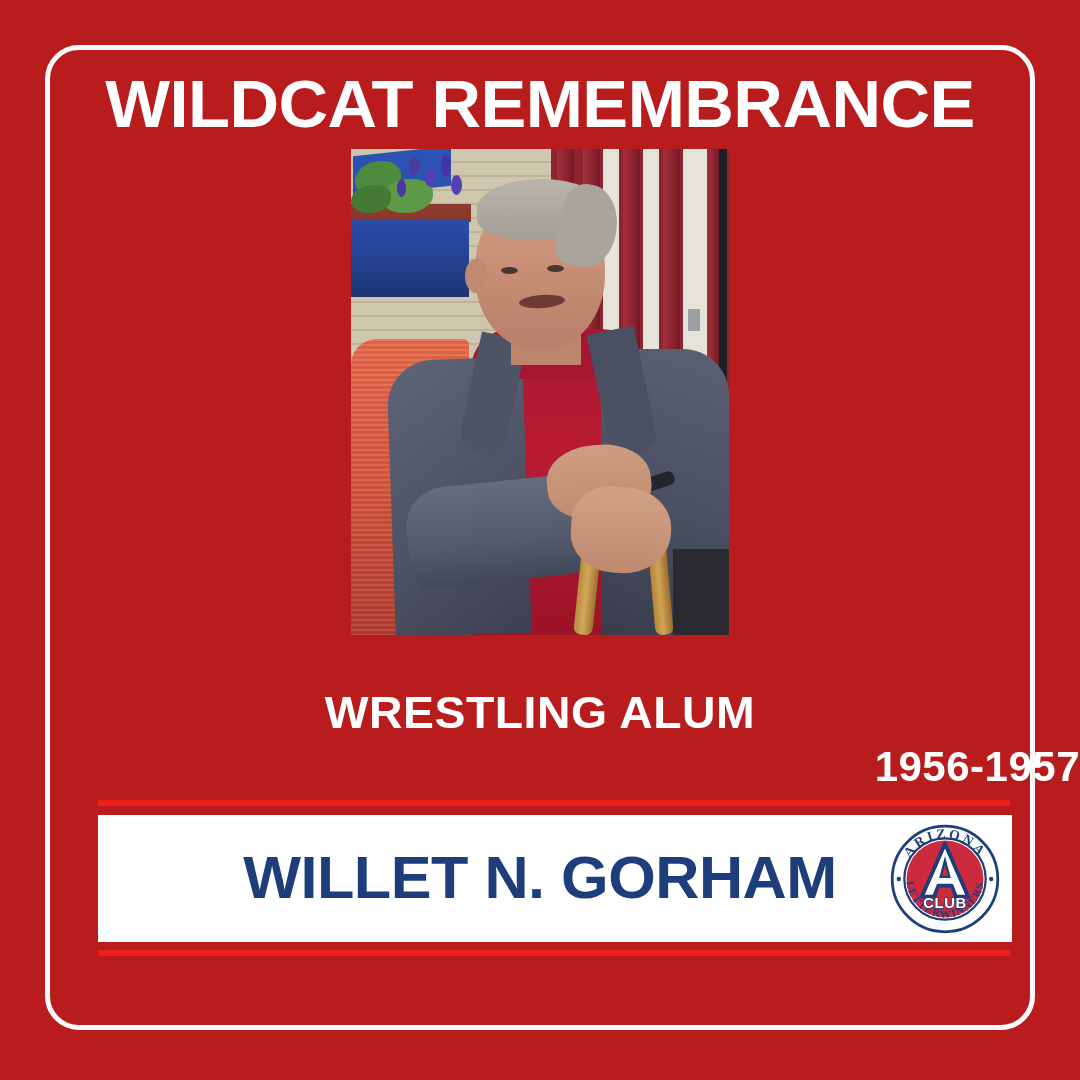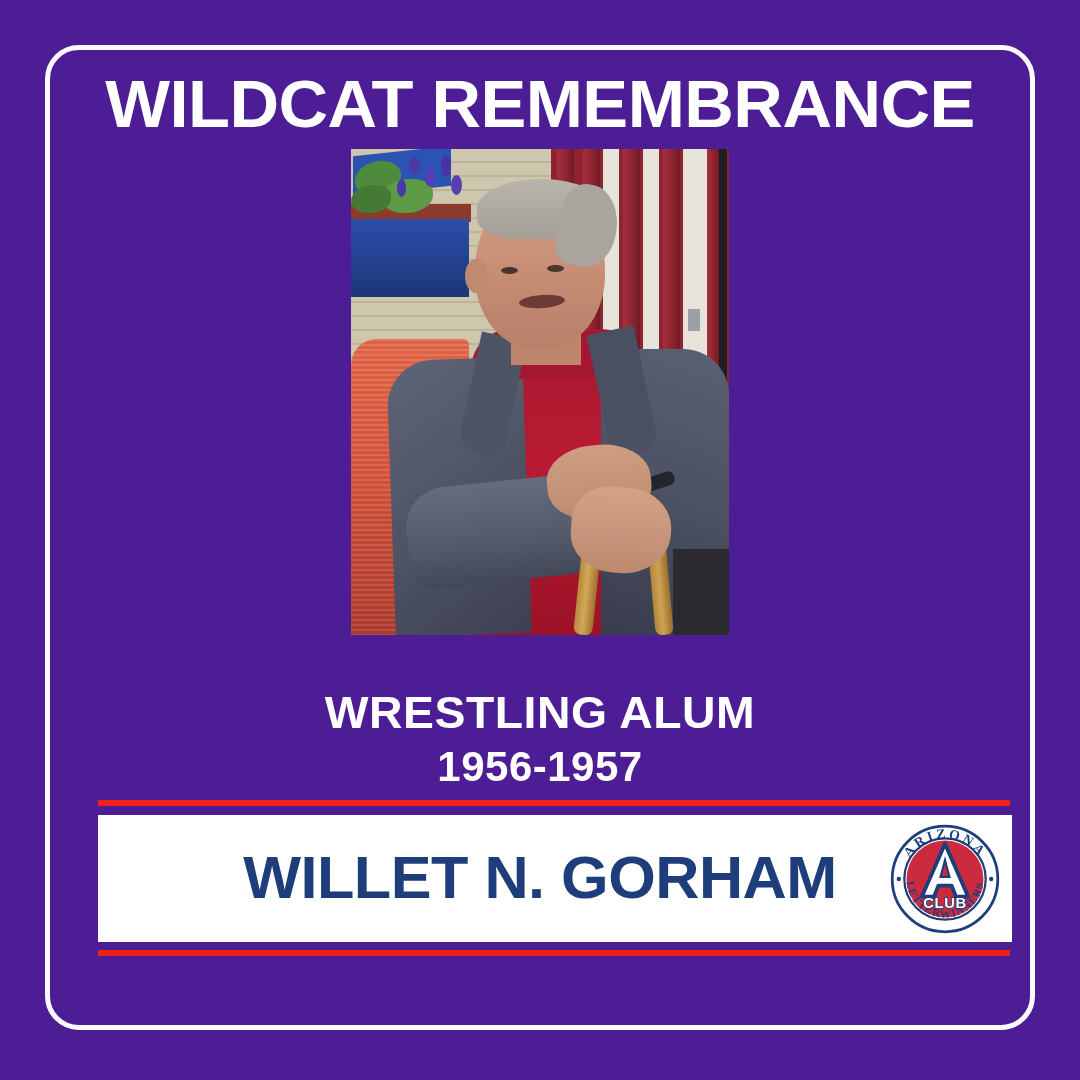--- a/index.html
+++ b/index.html
@@ -11,21 +11,21 @@
     width: 1080px;
     height: 1080px;
     overflow: hidden;
     font-family: "Liberation Sans", sans-serif;
   }
 
   #card {
     position: relative;
     width: 1080px;
     height: 1080px;
-    background: #4c1d95;
+    background: #b91c1c;
   }
 
   
   #frame {
     position: absolute;
     left: 45px;
     top: 45px;
     width: 990px;
     height: 985px;
     border: 5px solid #fbfbfd;
@@ -262,21 +262,21 @@
     font-size: 45px;
     line-height: 50px;
     letter-spacing: 0.5px;
     transform: scaleX(1.03);
   }
   #years {
     position: absolute;
     left: 0;
     top: 744px;
     width: 1080px;
-    text-align: center;
+    text-align: right;
     color: #ffffff;
     font-weight: 700;
     font-size: 42px;
     line-height: 46px;
     letter-spacing: 0.5px;
   }
 
   
   .rule {
     position: absolute;

